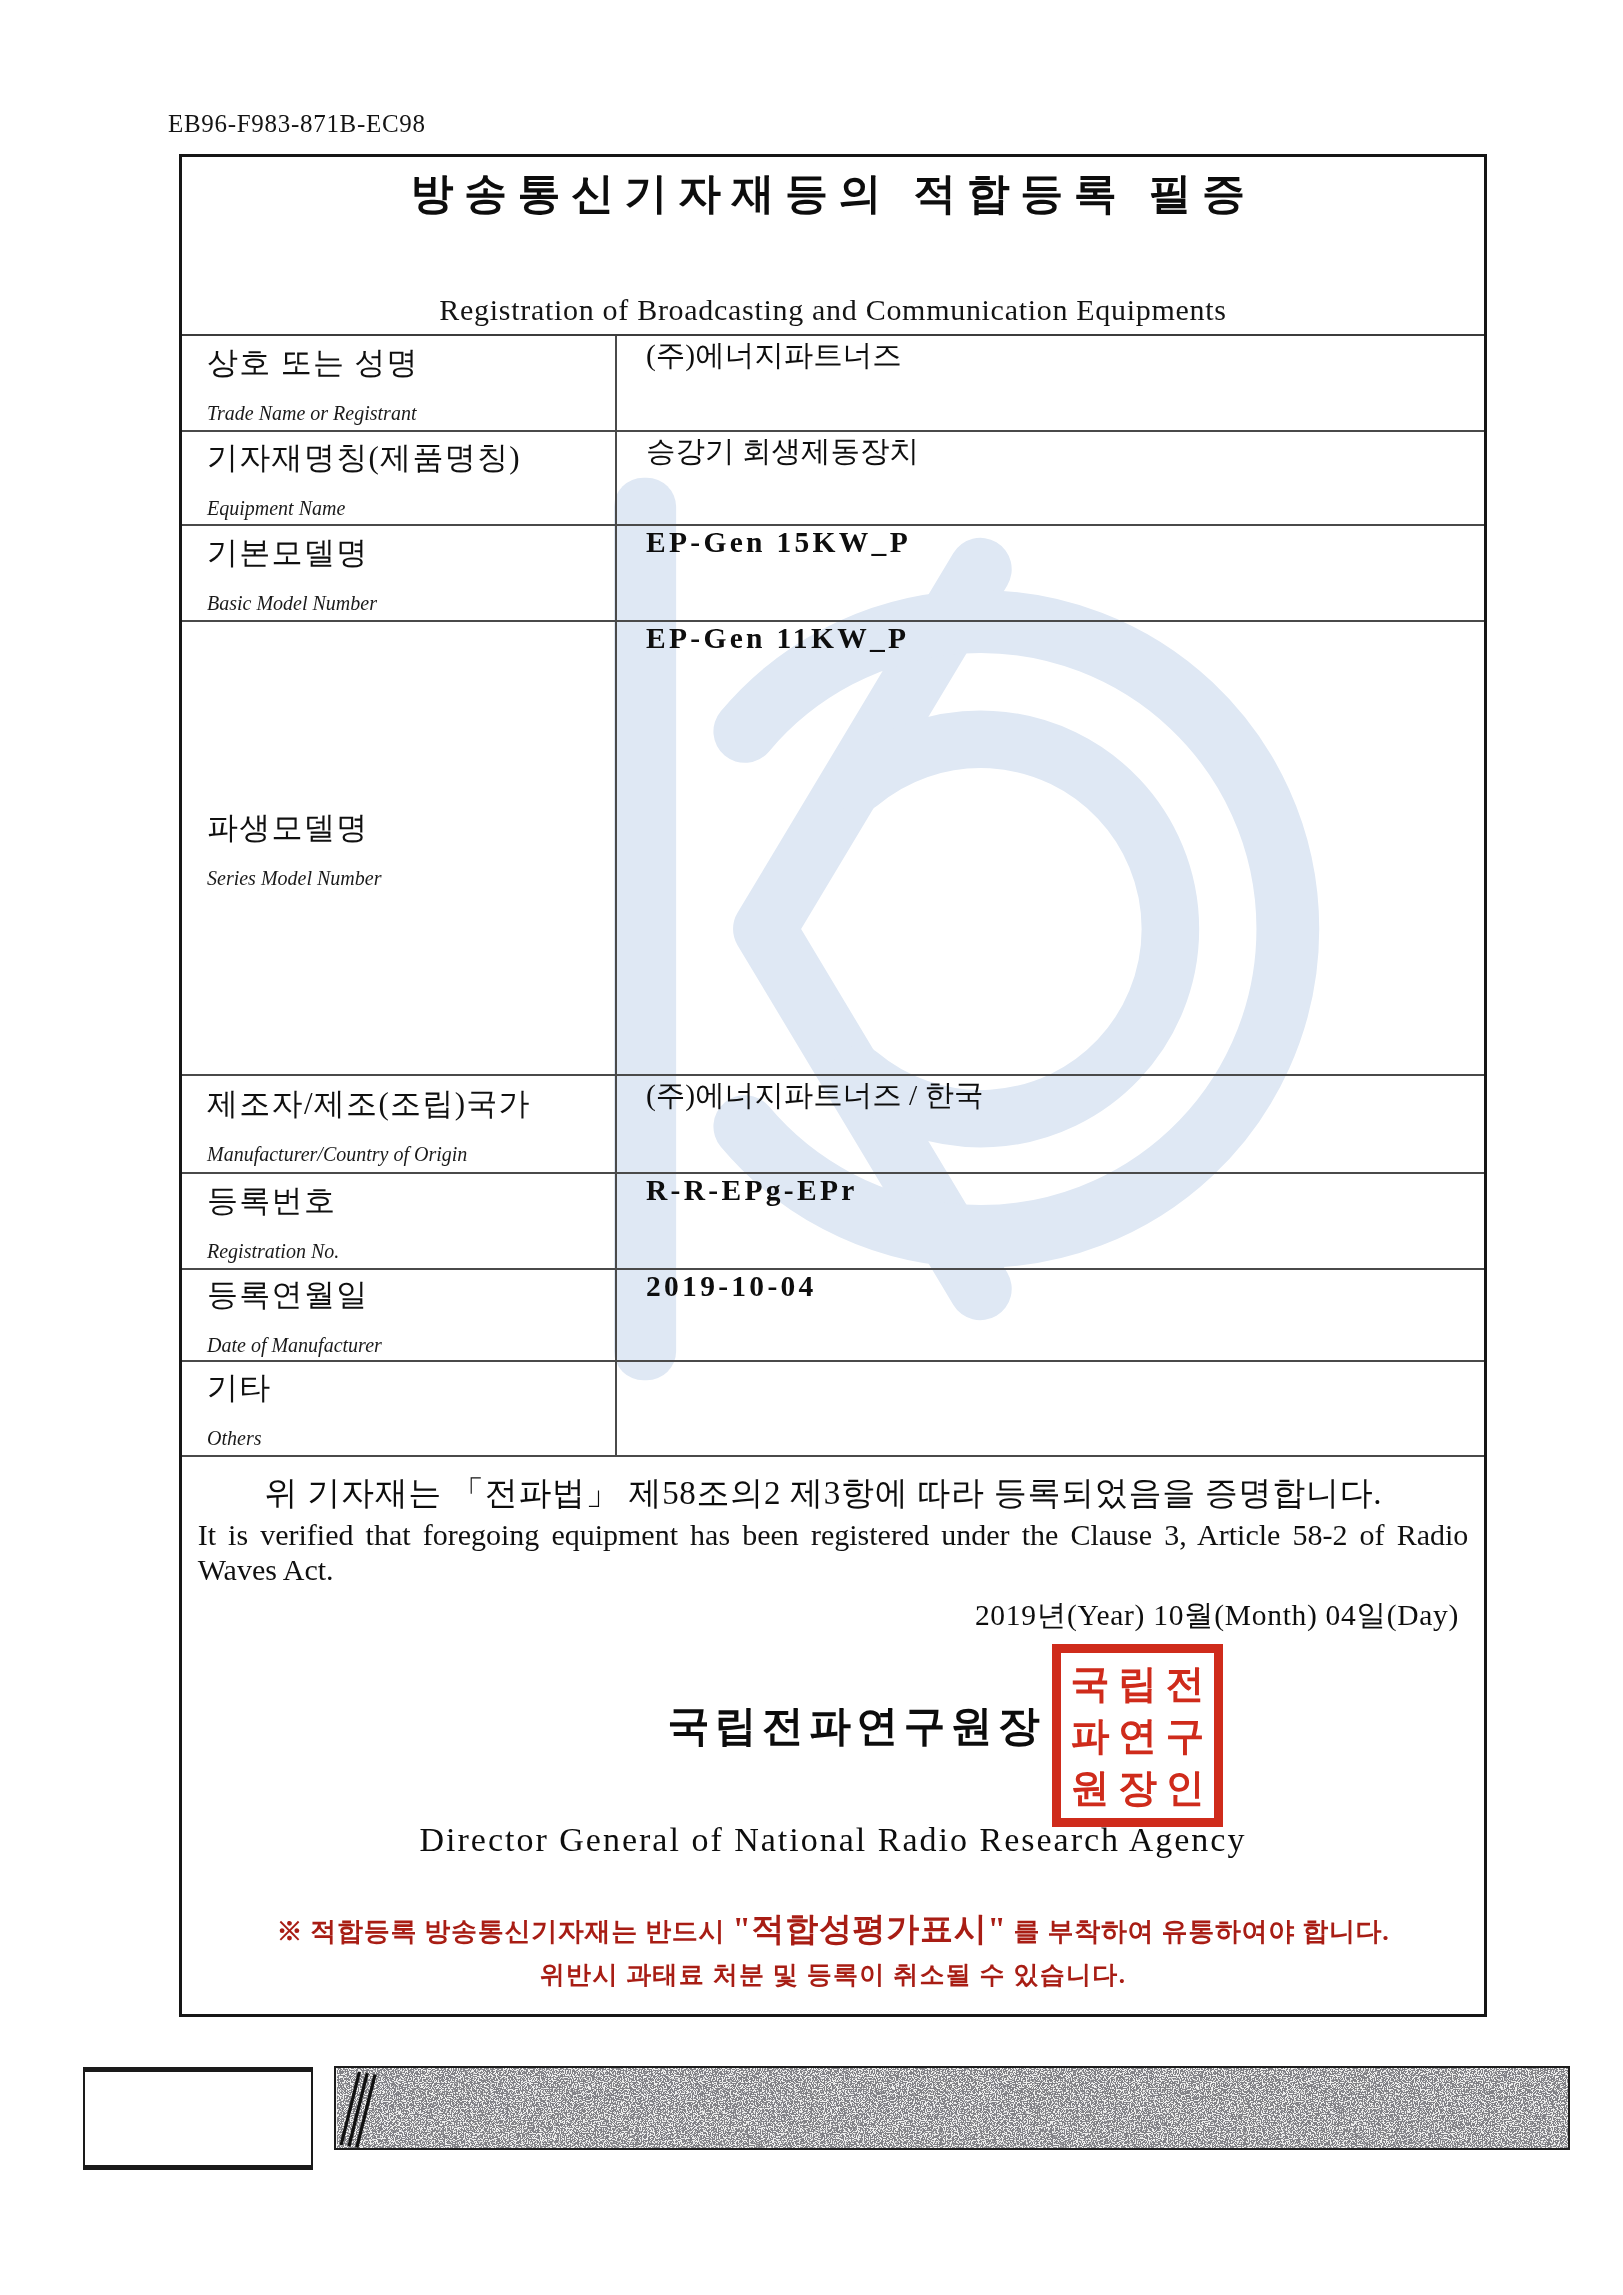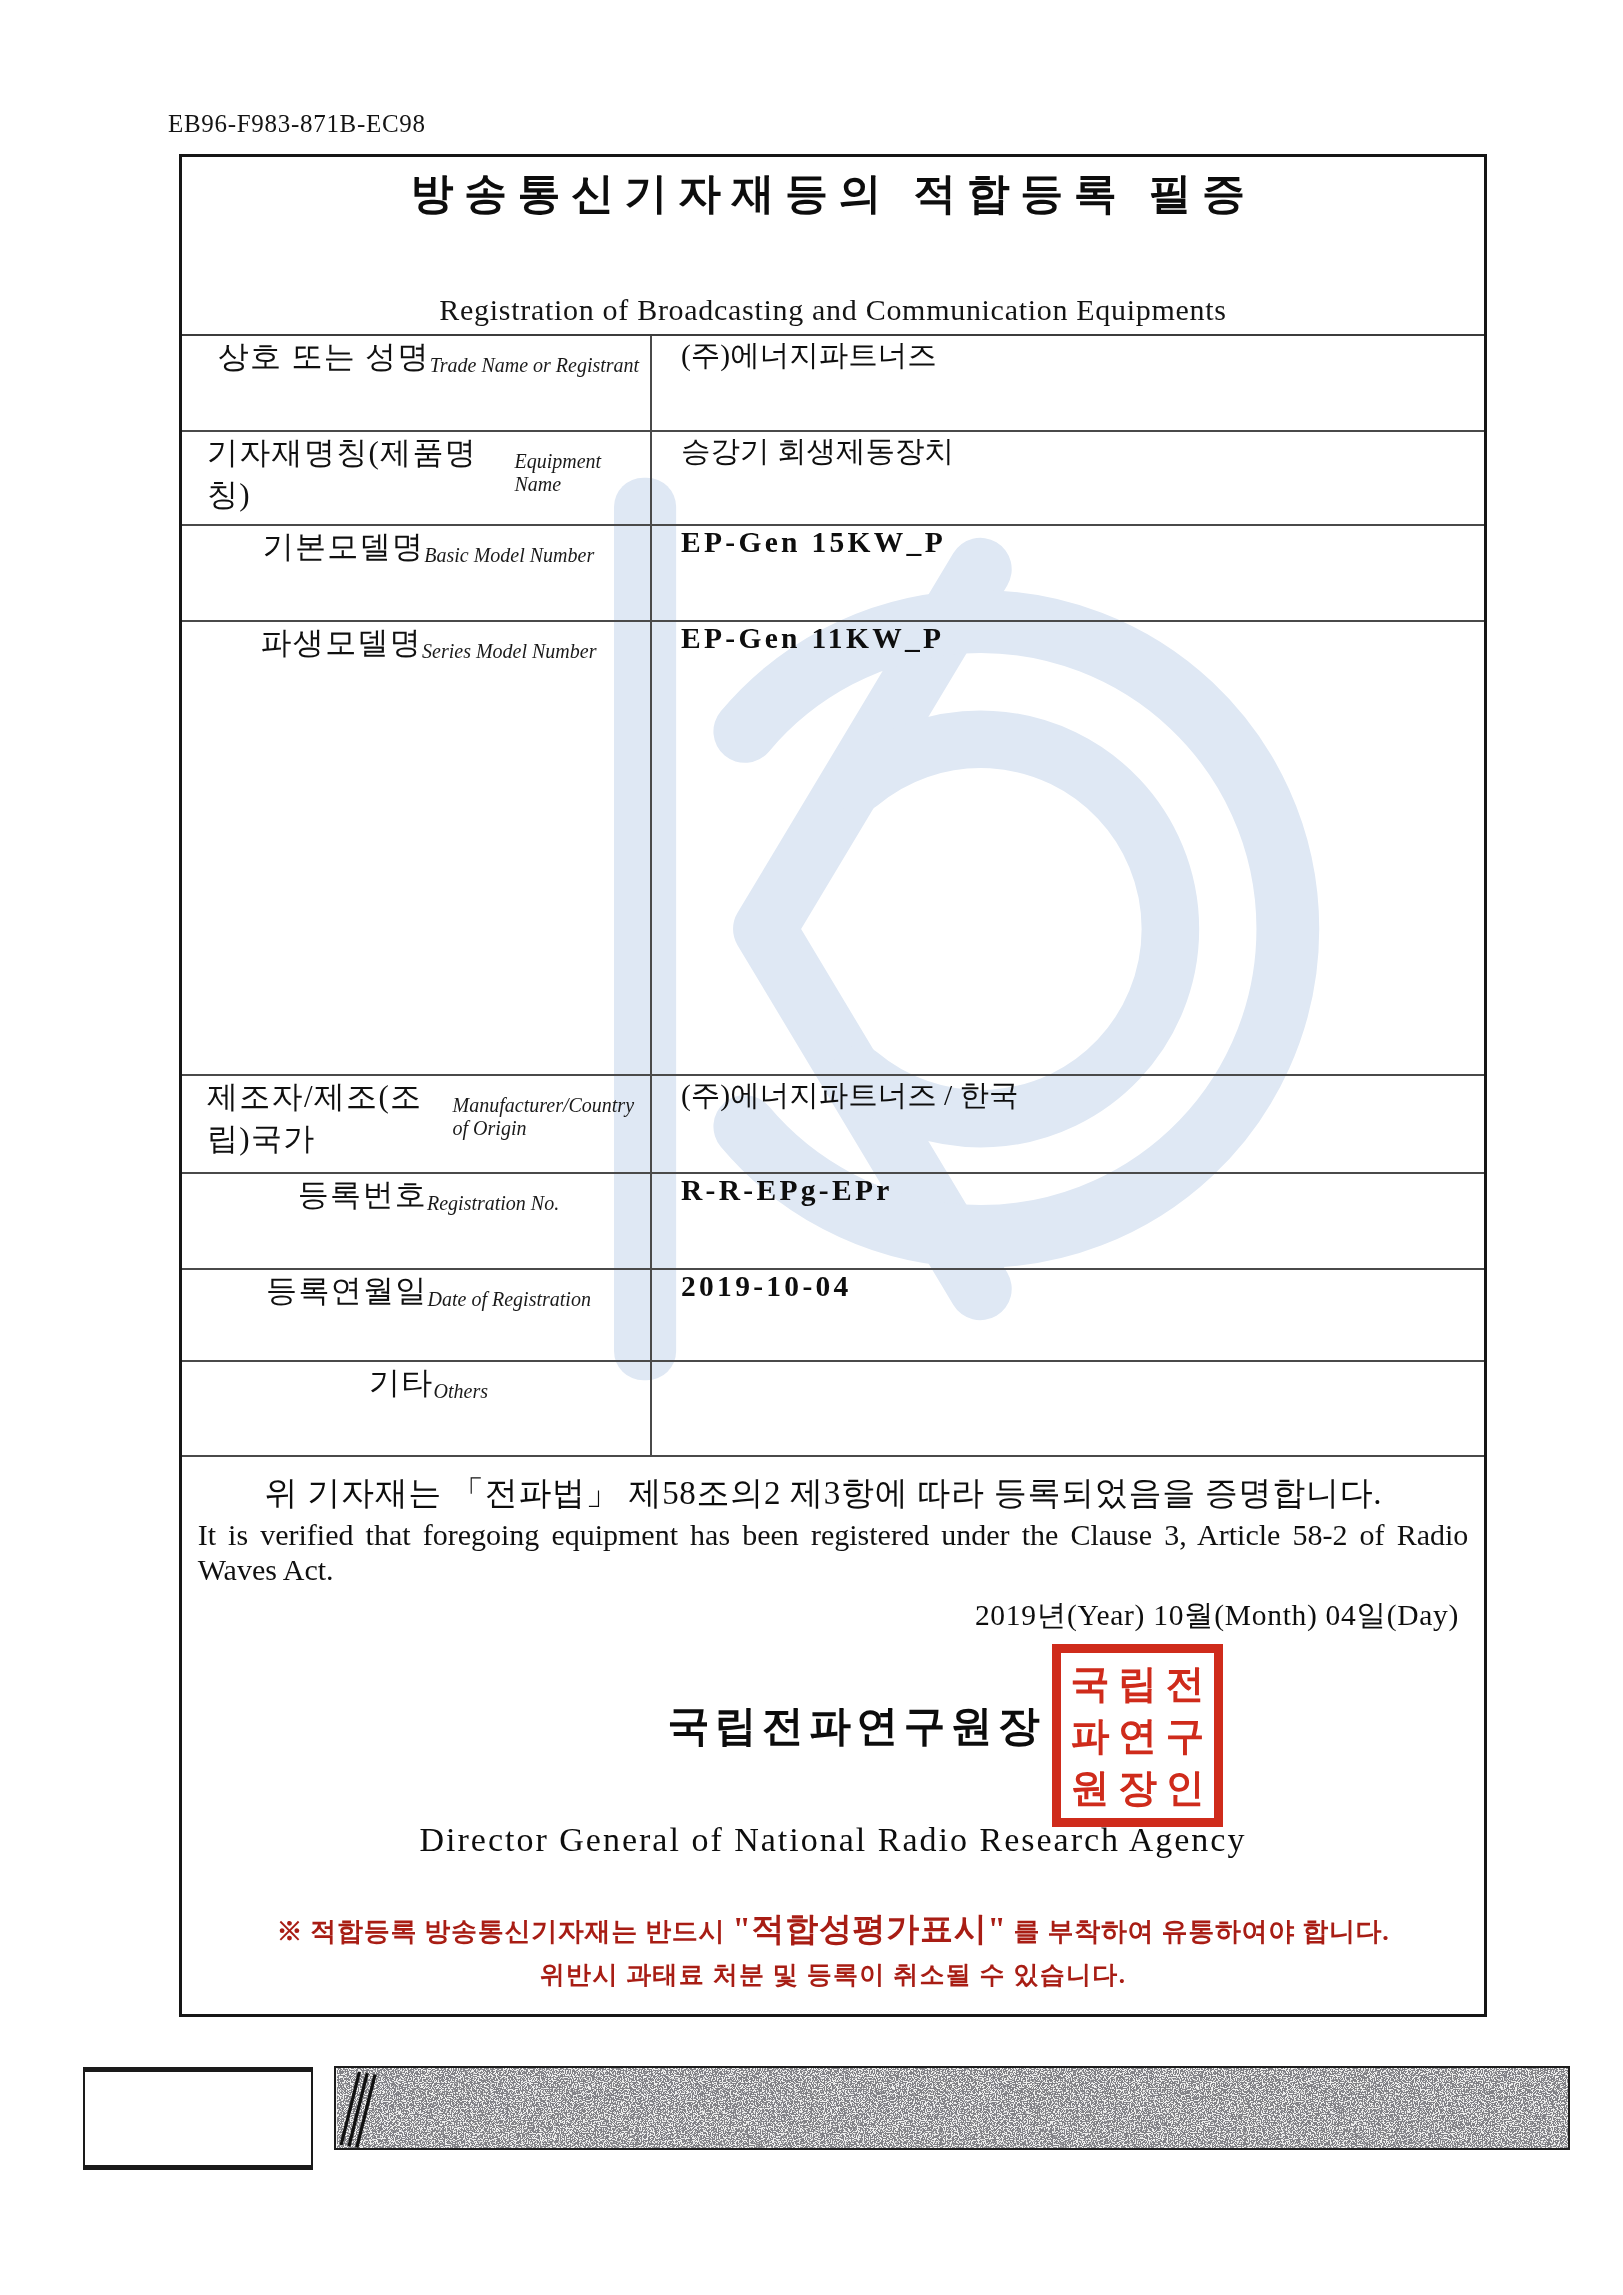--- a/index.html
+++ b/index.html
@@ -33,22 +33,22 @@
     border-bottom:2px solid #3c3c3c;
     display:flex;flex-direction:column;align-items:center;justify-content:center;gap:48px;
   }
   .title-ko{font-size:43px;font-weight:600;letter-spacing:10.5px;color:#0d0d0d;}
   .title-en{font-size:30px;margin-top:22px;letter-spacing:0.7px;color:#141414;}
   
   .row{display:flex;flex:0 0 auto;border-bottom:2px solid #4a4a4a;box-sizing:border-box;}
   .r1{height:96px}.r2{height:94px}.r3{height:96px}.r4{height:454px}
   .r5{height:96px}.r6{height:98px}.r7{height:92px}.r8{height:95px}
   .cell-label{
-    width:470px;flex:0 0 auto;border-right:2px solid #4a4a4a;box-sizing:border-box;
-    display:flex;flex-direction:row;justify-content:center;
+    width:435px;flex:0 0 auto;border-right:2px solid #4a4a4a;box-sizing:border-box;
+    display:flex;flex-direction:column;justify-content:center;
     padding-left:25px;
   }
   .label-ko{font-size:31px;letter-spacing:1.3px;color:#101010;}
   .label-en{font-size:20px;font-style:italic;margin-top:18px;color:#1a1a1a;}
   .cell-value{
     flex:1 1 auto;display:flex;align-items:flex-start;
     padding-left:29px;box-sizing:border-box;
   }
   .val{font-size:29.5px;color:#0e0e0e;}
   .val.model{font-weight:bold;letter-spacing:3.3px;}
@@ -189,21 +189,21 @@
           <div class="label-en">Registration No.</div>
         </div>
         <div class="cell-value">
           <span class="val model">R-R-EPg-EPr</span>
         </div>
       </div>
 
       <div class="row r7">
         <div class="cell-label">
           <div class="label-ko">등록연월일</div>
-          <div class="label-en">Date of Registration</div>
+          <div class="label-en">Date of Manufacturer</div>
         </div>
         <div class="cell-value">
           <span class="val model">2019-10-04</span>
         </div>
       </div>
 
       <div class="row r8">
         <div class="cell-label">
           <div class="label-ko">기타</div>
           <div class="label-en">Others</div>

